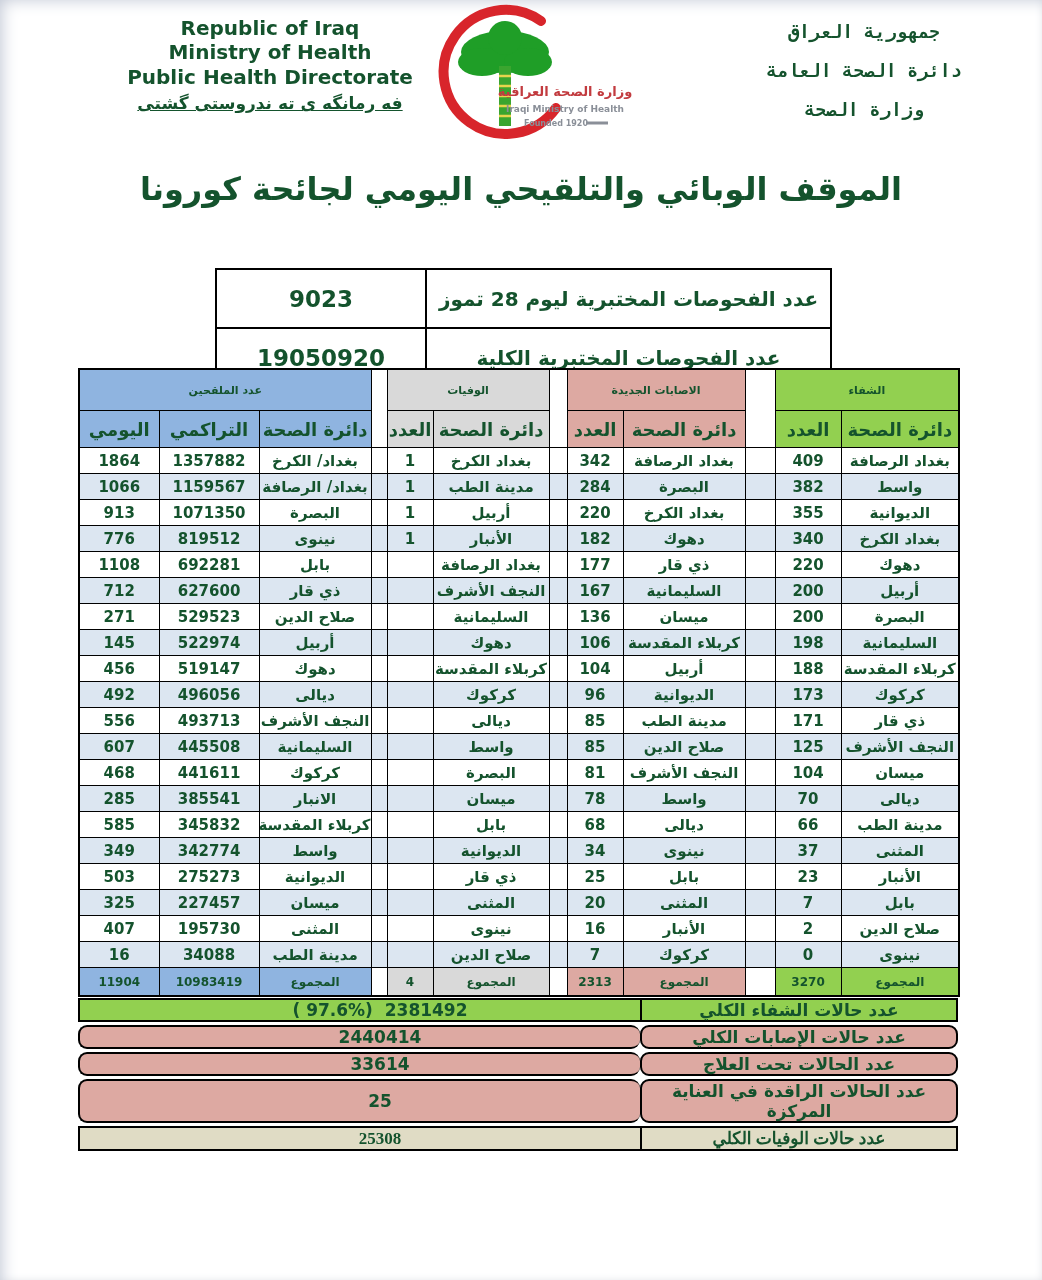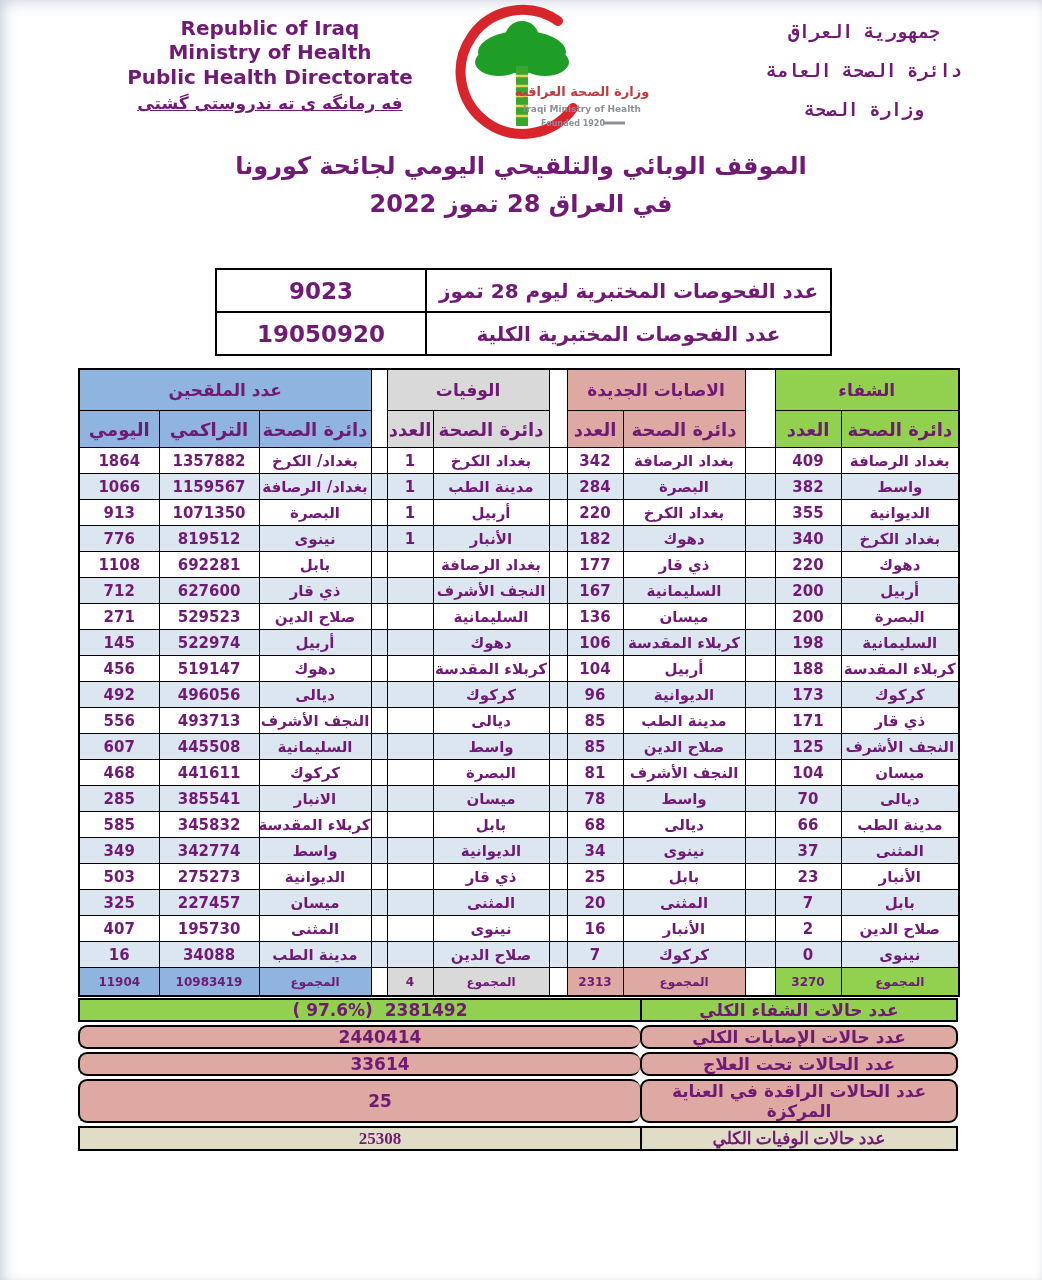--- a/index.html
+++ b/index.html
@@ -1,37 +1,37 @@
 <!DOCTYPE html>
 <html lang="ar" style="--c-section_green: #92d050; --c-section_pink: #dda9a2; --c-section_gray: #d9d9d9; --c-section_blue: #8fb4e0; --c-alt_row: #dce6f1; --c-tan: #e0dcc5; --c-crescent_red: #d8252b; --c-palm_green: #1f9e27; --c-logo_text_red: #c23b3f;"><head>
 <meta charset="utf-8">
 <style>
   html,body{margin:0;padding:0;background:#e9ebef;}
   .page{
     position:relative;width:1042px;height:1280px;background:#fff;overflow:hidden;
-    font-family:"DejaVu Sans","Liberation Sans",sans-serif;font-weight:700;color:#701a75;
+    font-family:"DejaVu Sans","Liberation Sans",sans-serif;font-weight:700;color:#14532d;
     box-shadow:inset 14px 12px 16px -12px #c3c9d6, inset -6px -6px 10px -8px #d6d9e0;
   }
   
   .hdr-en{position:absolute;left:80px;top:16px;width:380px;text-align:center;font-size:20px;line-height:1.22;}
   .hdr-en .ku{font-size:17px;margin-top:4px;direction:rtl;text-decoration:underline;}
   .hdr-ar{position:absolute;right:28px;top:14px;width:300px;text-align:center;font-size:18px;line-height:2.18;direction:rtl;font-family:Liberation Mono, monospace;}
-  .logo{position:absolute;left:407px;top:0;width:250px;height:156px;}
+  .logo{position:absolute;left:390px;top:0;width:250px;height:156px;}
   
-  .title{position:absolute;top:148px;left:0;width:100%;text-align:center;font-size:24px;line-height:1.58;direction:rtl;}
+  .title{position:absolute;top:164px;left:0;width:100%;text-align:center;font-size:32px;line-height:1.58;direction:rtl;}
   
   table{border-collapse:collapse;table-layout:fixed;}
   .tests{position:absolute;left:215px;top:268px;width:615px;direction:rtl;border:2px solid #000;}
-  .tests td{border:2px solid #000;text-align:center;vertical-align:middle;height:41px;padding:0;}
+  .tests td{border:2px solid #000;text-align:center;vertical-align:middle;height:41px;padding:8px;}
   .tests .t-lbl{font-size:20px;}
   .tests .t-val{font-size:23px;}
   
   .main{position:absolute;left:78px;top:368px;width:880px;direction:rtl;border:2px solid #000;}
   .main td{border:1px solid #000;text-align:center;vertical-align:middle;padding:0;font-size:15px;white-space:nowrap;overflow:hidden;}
-  .main .hrow1 td{height:40px;font-size:17px;margin-top:48px;}
+  .main .hrow1 td{height:40px;font-size:11px;margin-top:48px;}
   .main .hrow2 td{height:36px;font-size:18px;}
   .main .drow td{height:25px;}
   .main .trow td{height:27px;font-size:12px;}
   .bg-green{background:var(--c-section_green,#92d050);}
   .bg-pink{background:var(--c-section_pink,#dda9a2);}
   .bg-gray{background:var(--c-section_gray,#d9d9d9);}
   .bg-blue{background:var(--c-section_blue,#8fb4e0);}
   .alt{background:var(--c-alt_row,#dce6f1);}
   .e-l{border-left:2px solid #000;}
   .e-r{border-right:2px solid #000;}
@@ -78,21 +78,20 @@
   </div>
 
   <div class="hdr-ar">
     <div>جمهورية العراق</div>
     <div>دائرة الصحة العامة</div>
     <div>وزارة الصحة</div>
   </div>
 
   <div class="title">
     <div>الموقف الوبائي والتلقيحي اليومي لجائحة كورونا</div>
-    <div>في العراق 28 تموز 2022</div>
   </div>
 
   <table class="tests" dir="rtl">
     <colgroup>
         <col style="width:405px">
         <col style="width:210px">
       </colgroup>
     <tbody>
       <tr>
         <td class="t-lbl">عدد الفحوصات المختبرية ليوم 28 تموز</td>

